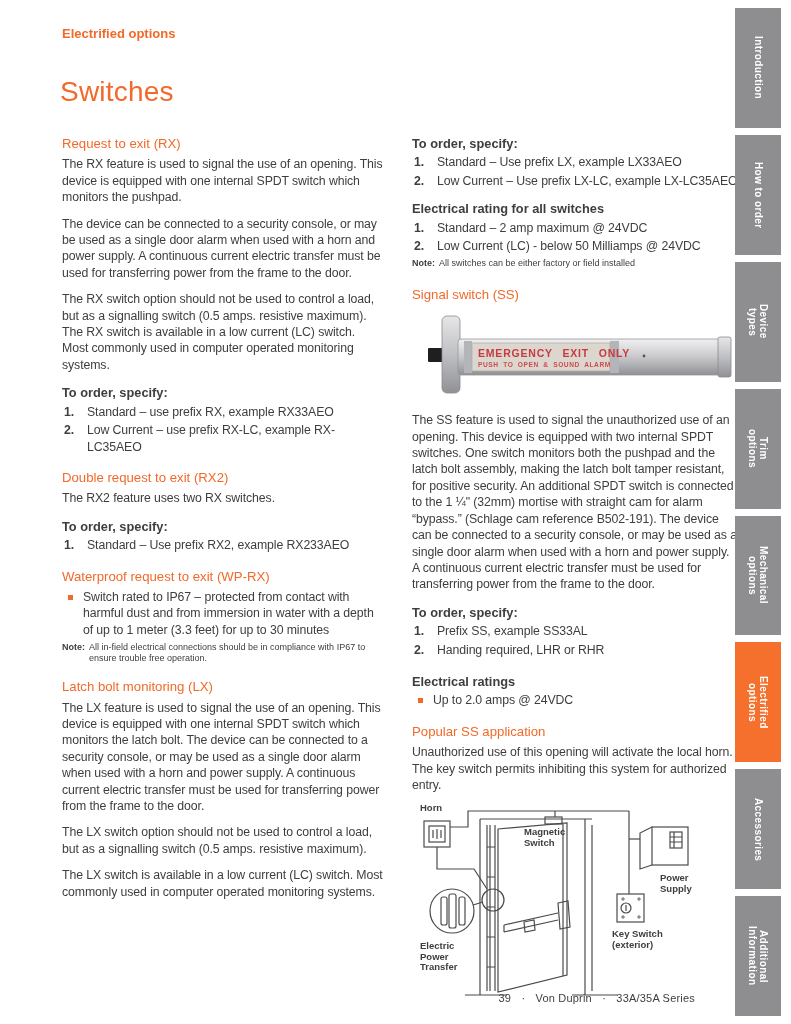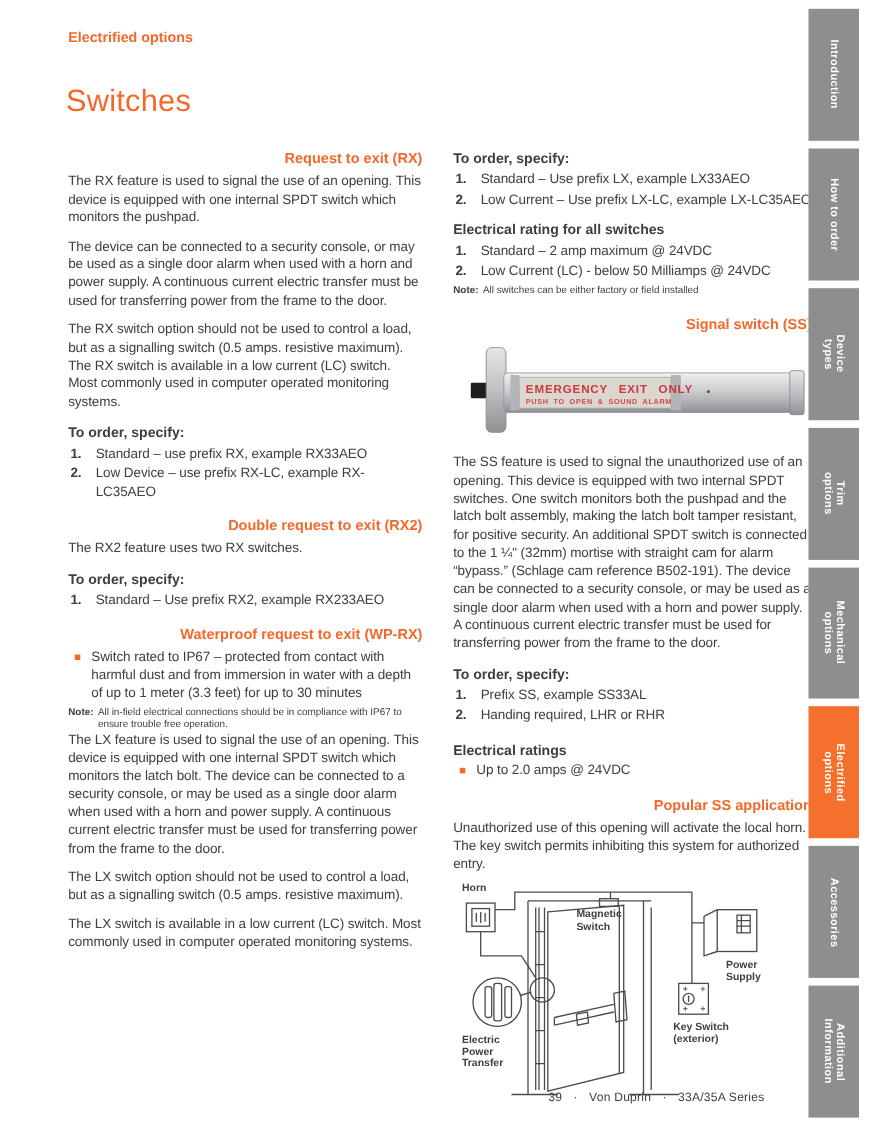--- a/index.html
+++ b/index.html
@@ -9,21 +9,21 @@
   }
   
   .eyebrow { position:absolute; left:62px; top:26px; font-size:13px; font-weight:bold; color:#f2692a; }
   .page-title { position:absolute; left:60px; top:76px; font-size:28px; font-weight:400; color:#f2692a; letter-spacing:0.2px; }
 
   
   .col { position:absolute; top:136px; font-size:12.3px; line-height:16.4px; letter-spacing:-0.1px; }
   .col-left  { left:62px;  width:322px; }
   .col-right { left:412px; width:326px; }
 
-  .h-orange { color:#f2692a; font-weight:bold; font-size:13.2px; margin:15px 0 4px; letter-spacing:0;text-align:right; }
+  .h-orange { color:#f2692a; font-weight:normal; font-size:13.2px; margin:15px 0 4px; letter-spacing:0; }
   .h-orange.first { margin-top:0; }
   .h-dark { font-weight:bold; font-size:12.8px; margin:12px 0 2px; letter-spacing:0; }
   p { margin:0 0 10px; }
   p.tight { margin-bottom:6px; }
 
   ol.spec { list-style:none; margin:1px 0 2px; padding:0; counter-reset:n; }
   ol.spec li { counter-increment:n; position:relative; padding-left:25px; margin:0 0 2px; }
   ol.spec li::before { content:counter(n) "."; position:absolute; left:2px; font-weight:bold; }
 
   ul.square { list-style:none; margin:2px 0 4px; padding:0; }
@@ -69,39 +69,40 @@
 
   <div class="col col-left">
 
     <div class="h-orange first">Request to exit (RX)</div>
     <p>The RX feature is used to signal the use of an opening. This device is equipped with one internal SPDT switch which monitors the pushpad.</p>
     <p>The device can be connected to a security console, or may be used as a single door alarm when used with a horn and power supply. A continuous current electric transfer must be used for transferring power from the frame to the door.</p>
     <p class="tight">The RX switch option should not be used to control a load, but as a signalling switch (0.5 amps. resistive maximum). The RX switch is available in a low current (LC) switch. Most commonly used in computer operated monitoring systems.</p>
     <div class="h-dark">To order, specify:</div>
     <ol class="spec">
       <li>Standard – use prefix RX, example RX33AEO</li>
-      <li>Low Device – use prefix RX-LC, example RX-LC35AEO</li>
+      <li>Low Current – use prefix RX-LC, example RX-LC35AEO</li>
     </ol>
 
     <div class="h-orange">Double request to exit (RX2)</div>
     <p class="tight">The RX2 feature uses two RX switches.</p>
     <div class="h-dark">To order, specify:</div>
     <ol class="spec">
       <li>Standard – Use prefix RX2, example RX233AEO</li>
     </ol>
 
     <div class="h-orange">Waterproof request to exit (WP-RX)</div>
     <ul class="square">
       <li>Switch rated to IP67 – protected from contact with harmful dust and from immersion in water with a depth of up to 1 meter (3.3 feet) for up to 30 minutes</li>
     </ul>
     <div class="note">
       <span class="note-label">Note:</span>
       <span class="note-text">All in-field electrical connections should be in compliance with IP67 to ensure trouble free operation.</span>
     </div>
 
+    <div class="h-orange">Latch bolt monitoring (LX)</div>
     <p>The LX feature is used to signal the use of an opening. This device is equipped with one internal SPDT switch which monitors the latch bolt. The device can be connected to a security console, or may be used as a single door alarm when used with a horn and power supply. A continuous current electric transfer must be used for transferring power from the frame to the door.</p>
     <p>The LX switch option should not be used to control a load, but as a signalling switch (0.5 amps. resistive maximum).</p>
     <p>The LX switch is available in a low current (LC) switch. Most commonly used in computer operated monitoring systems.</p>
   </div>
 
   <div class="col col-right">
 
     <div class="h-dark" style="margin-top:0">To order, specify:</div>
     <ol class="spec">
       <li>Standard – Use prefix LX, example LX33AEO</li>

